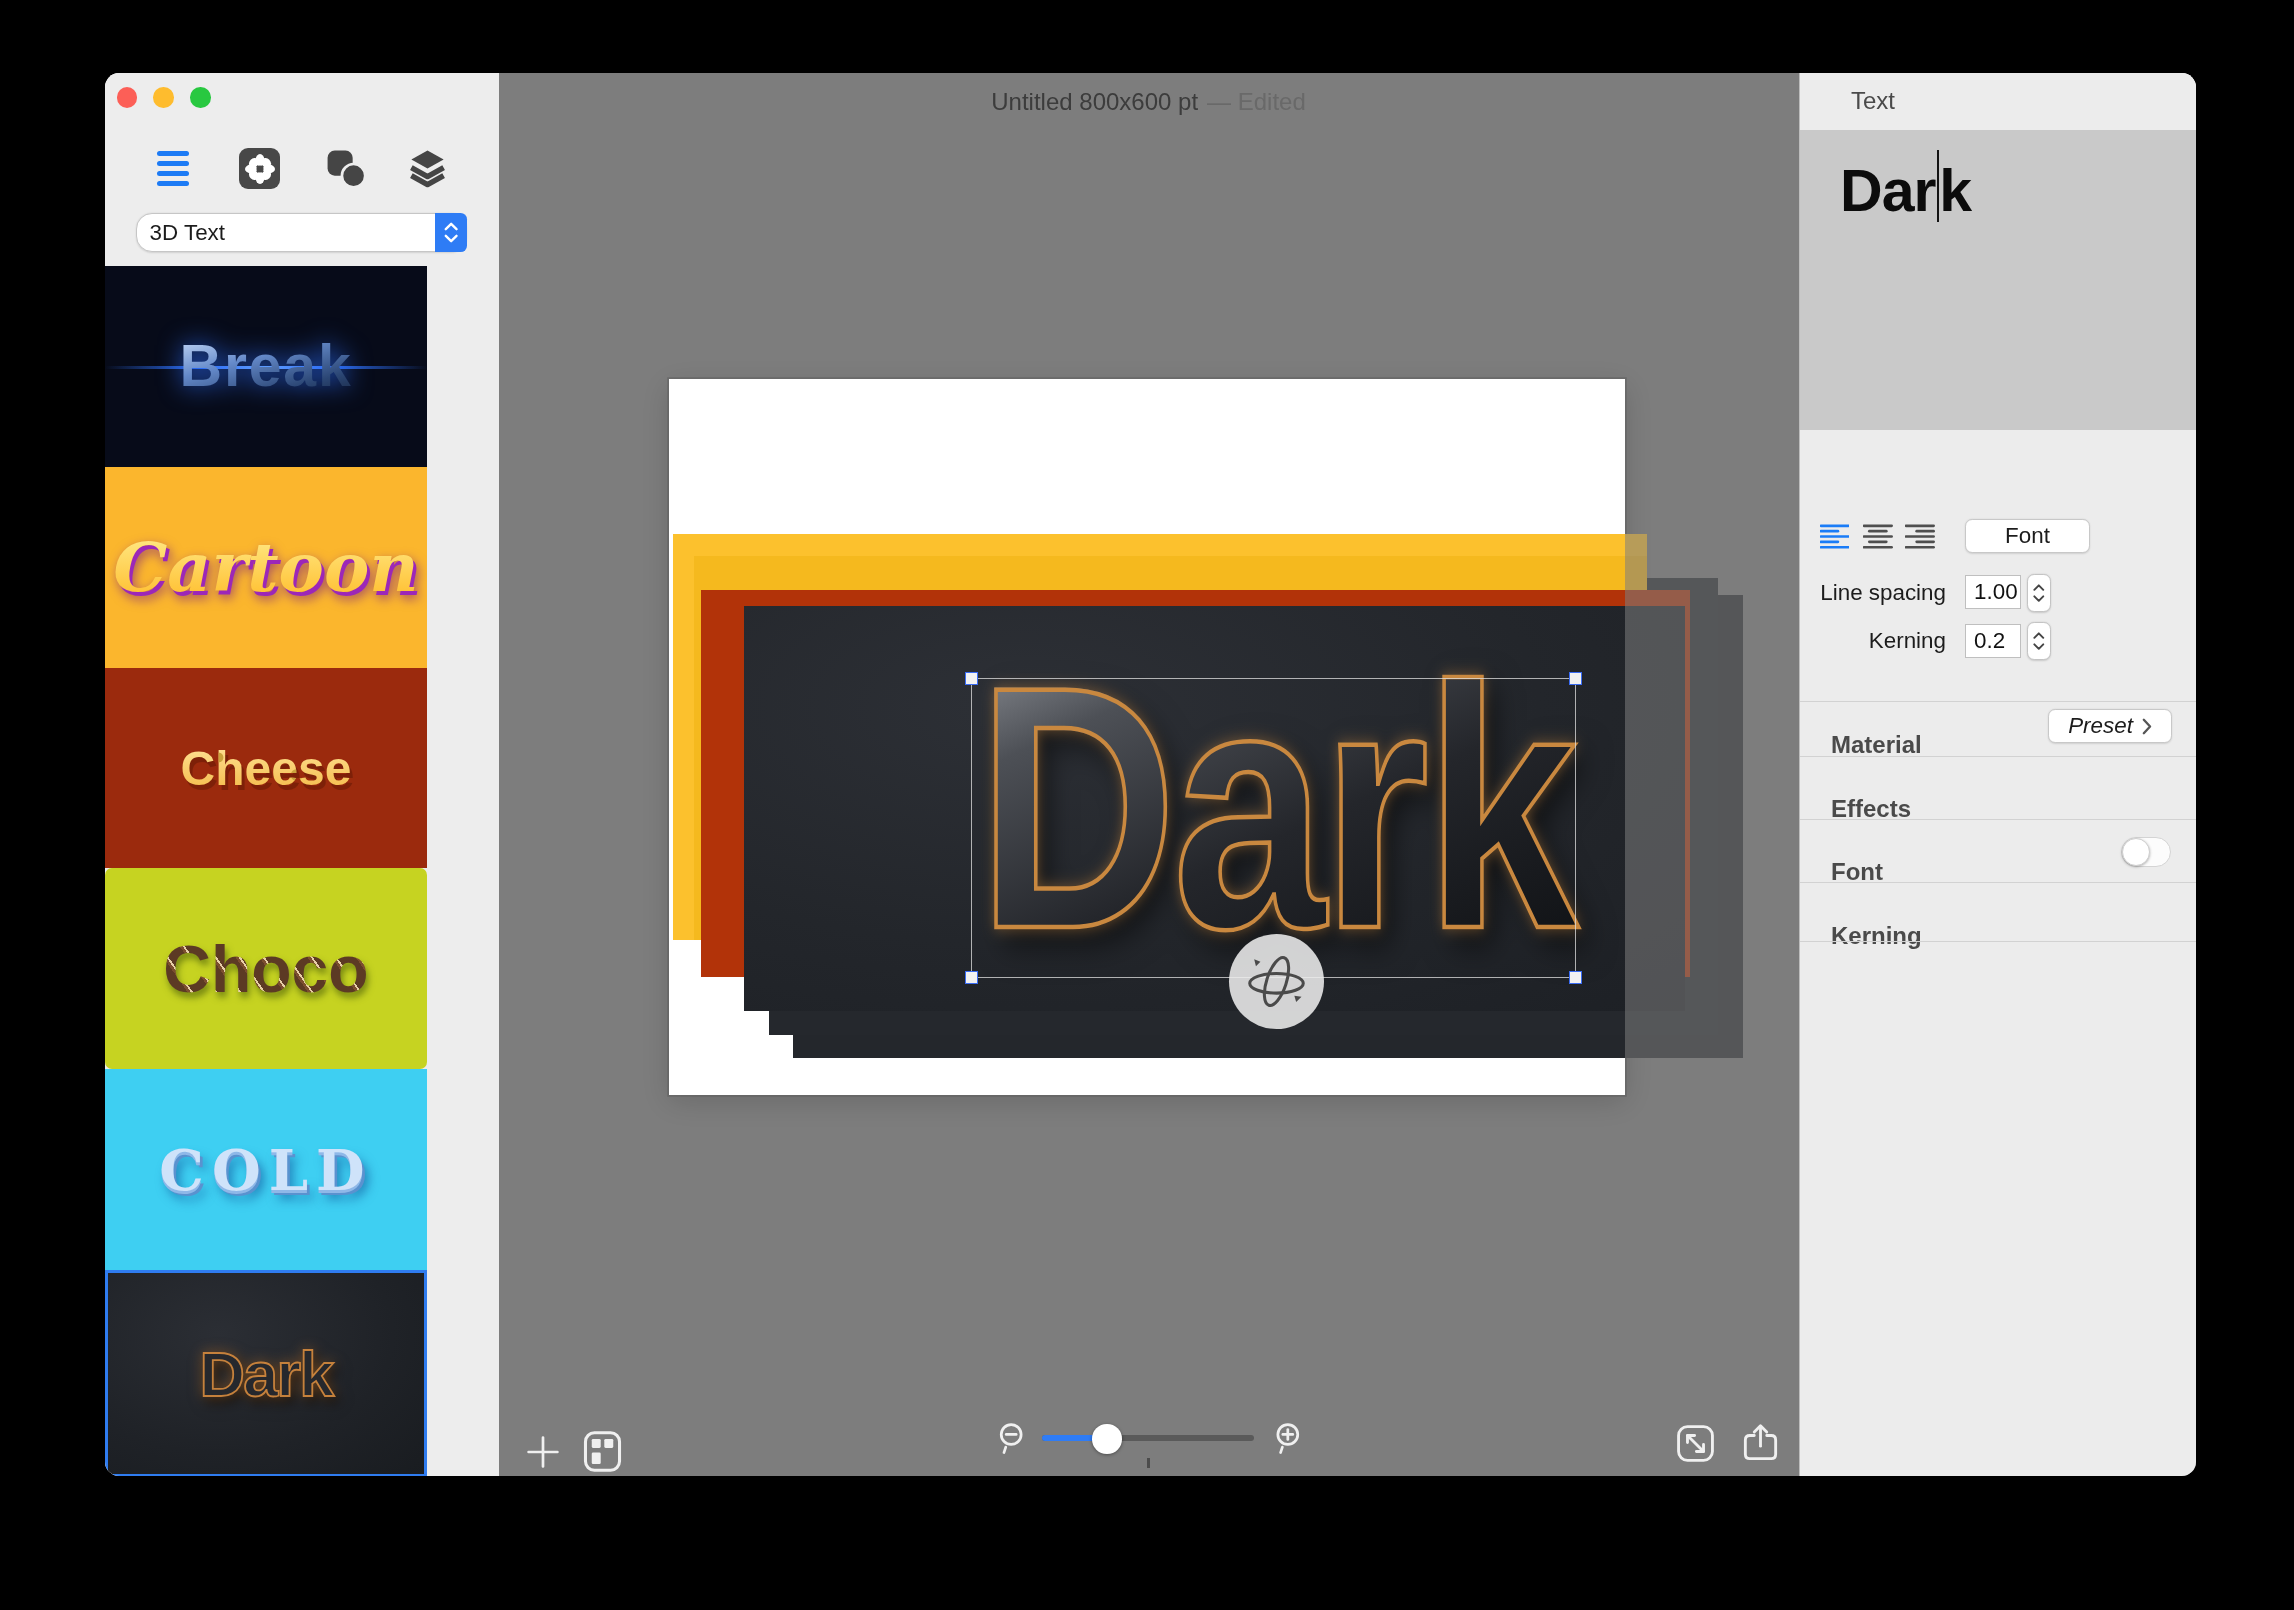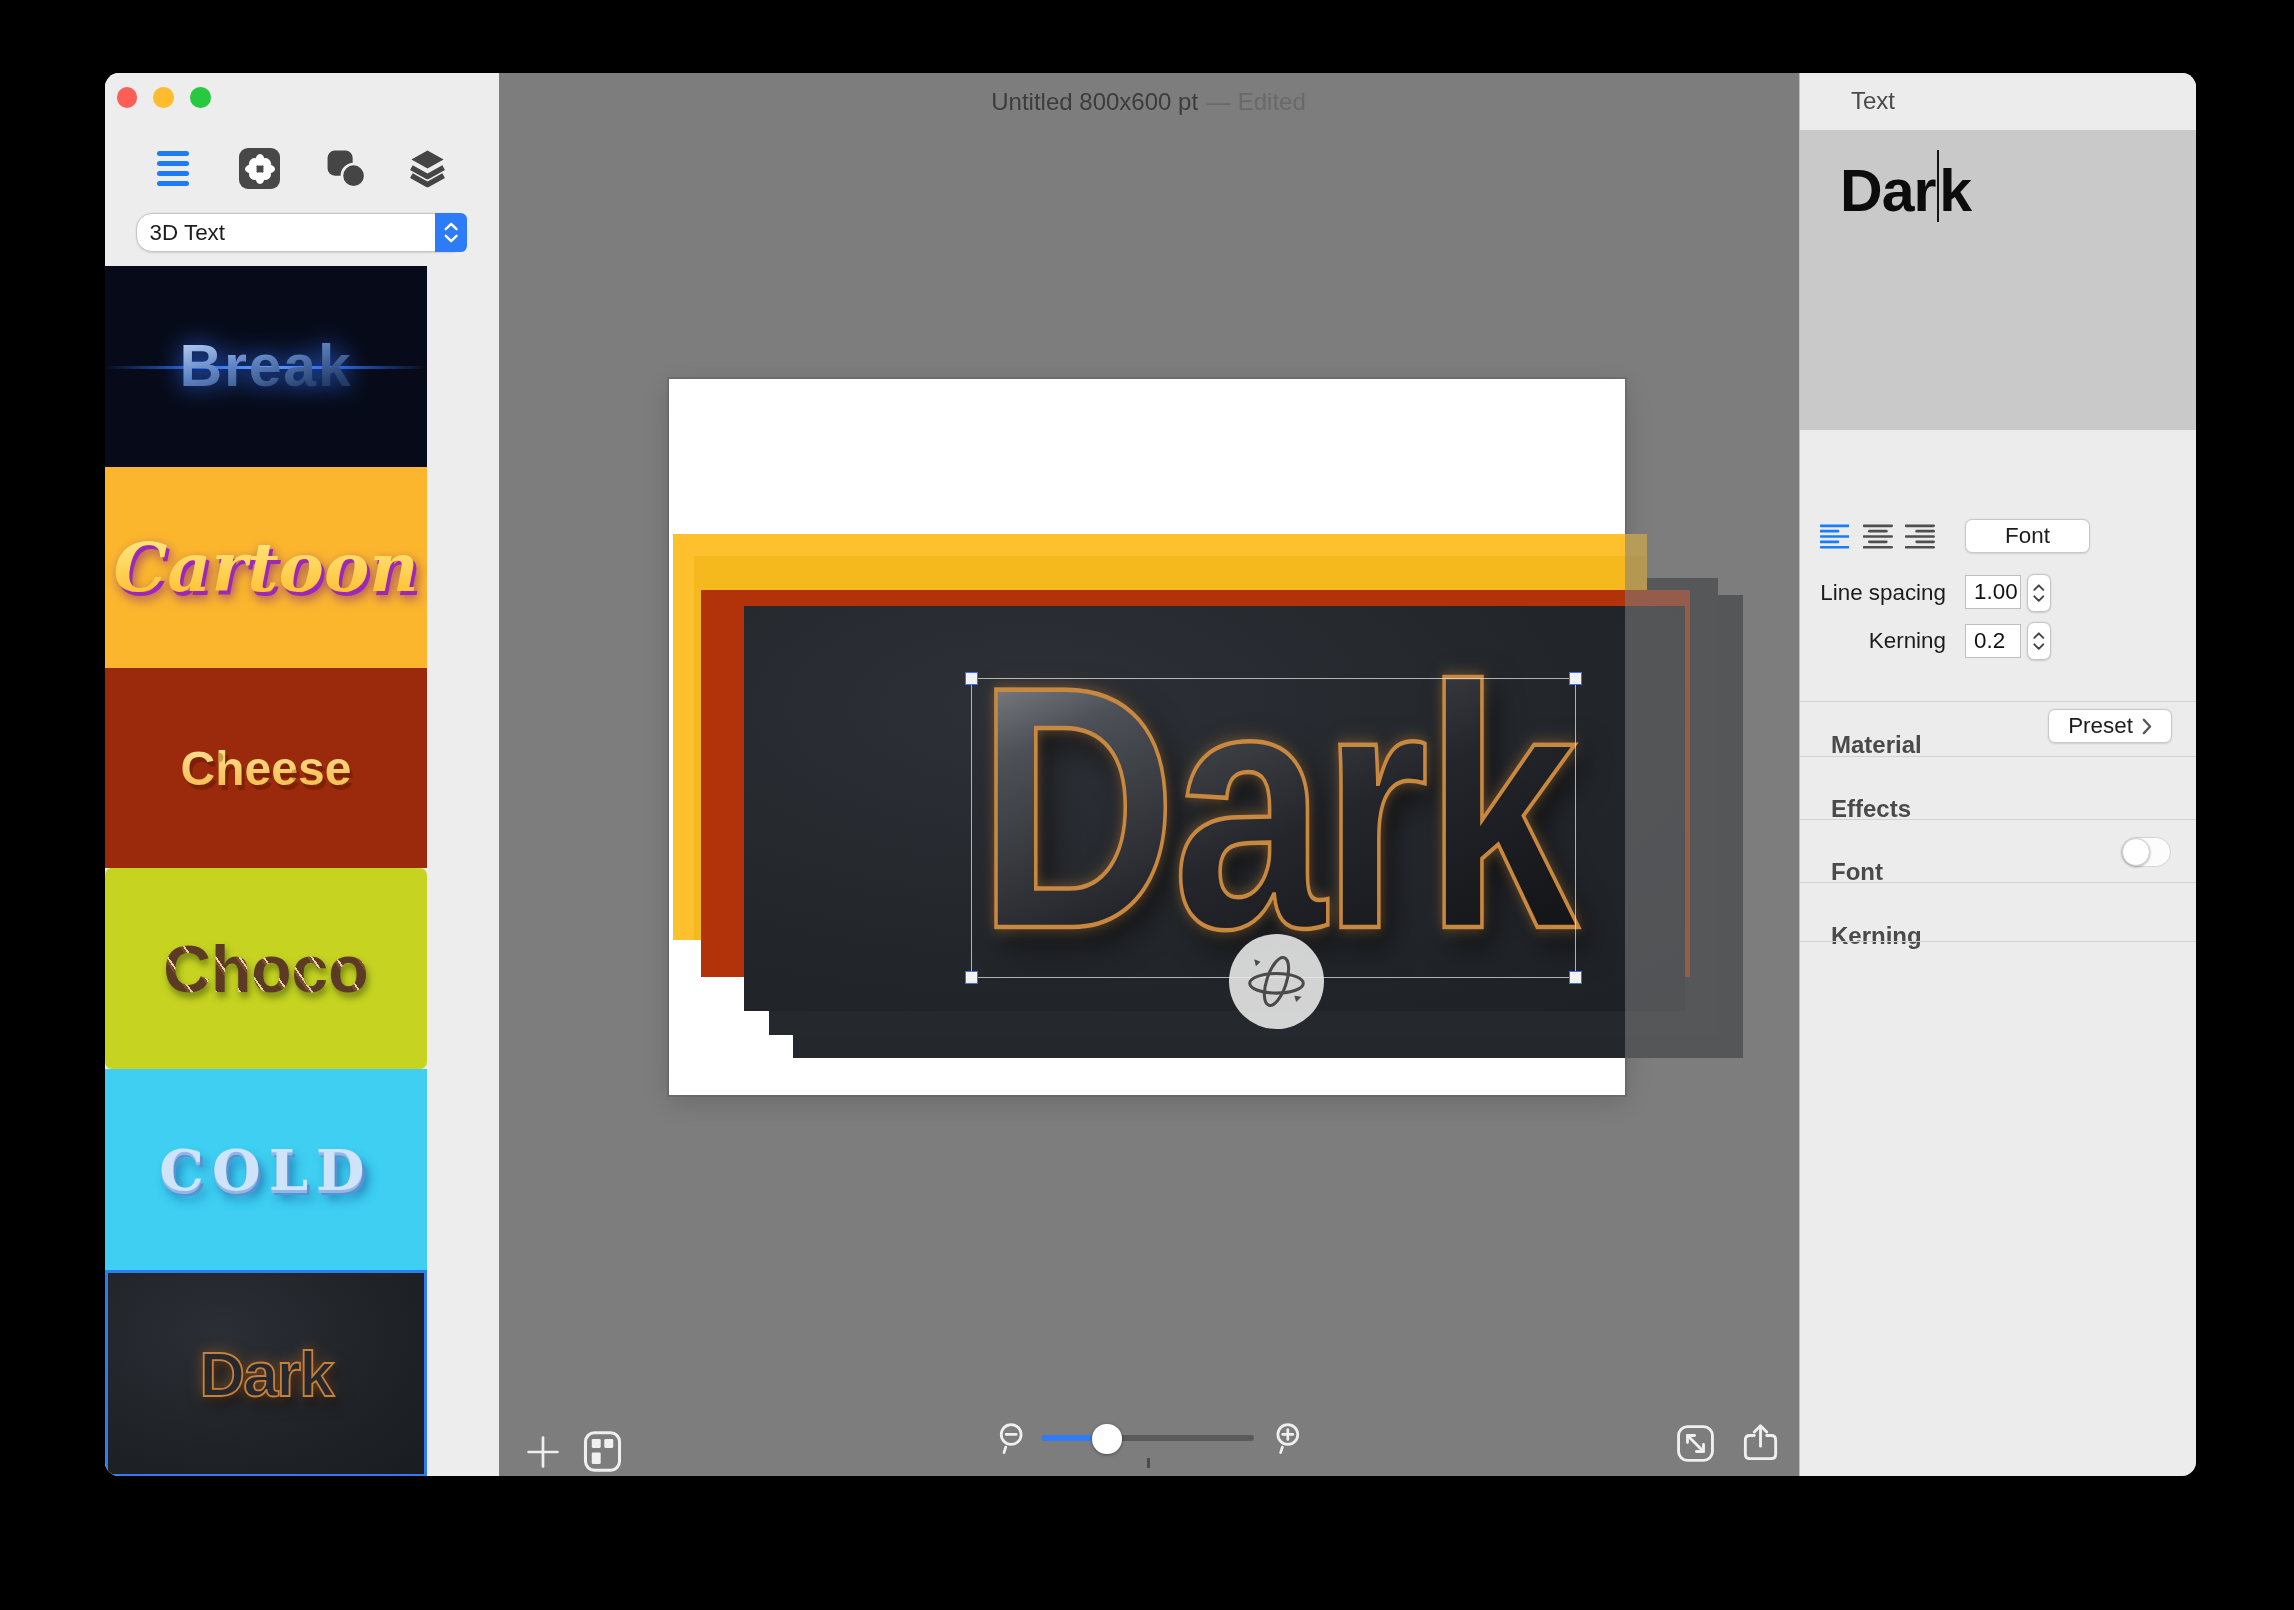--- a/index.html
+++ b/index.html
@@ -154,21 +154,21 @@
     font-size:22.4px; color:#111; display:flex; align-items:center; padding-left:8px; }
   #ls-box { left:165px; top:502px; }
   #kern-box { left:165px; top:551px; }
   .stepper { position:absolute; width:24px; height:38px; background:#fff; border:0.9px solid #c4c4c4; border-radius:7.2px;
     box-shadow:0 0.9px 1.8px rgba(0,0,0,.15); display:flex; flex-direction:column; align-items:center; justify-content:center; gap:4.5px; }
   #ls-step { left:227px; top:501px; }
   #kern-step { left:227px; top:549px; }
 
   .sep { position:absolute; left:0; width:100%; height:0.9px; background:#d2d2d2; }
   .sect-label { position:absolute; left:31px; font-size:24px; font-weight:600; color:#4a4a4a;margin-top:20px; }
-  #preset-btn { position:absolute; left:248px; top:636px; width:124px; height:34px; gap:9px; }
+  #preset-btn { position:absolute; left:248px; top:636px; width:124px; height:34px; gap:9px;font-style:italic; }
   #mask-toggle { position:absolute; left:321px; top:764px; width:50px; height:29.6px; border-radius:15px;
     background:#fcfcfc; border:0.9px solid #d4d4d4; }
   #mask-knob { position:absolute; left:0px; top:0px; width:28px; height:28px; border-radius:50%; background:#fff;
     border:0.9px solid #cfcfcf; box-shadow:0 0.9px 2.7px rgba(0,0,0,.3); }
 
   svg { display:block; }
 </style>
 </head>
 <body>
 

